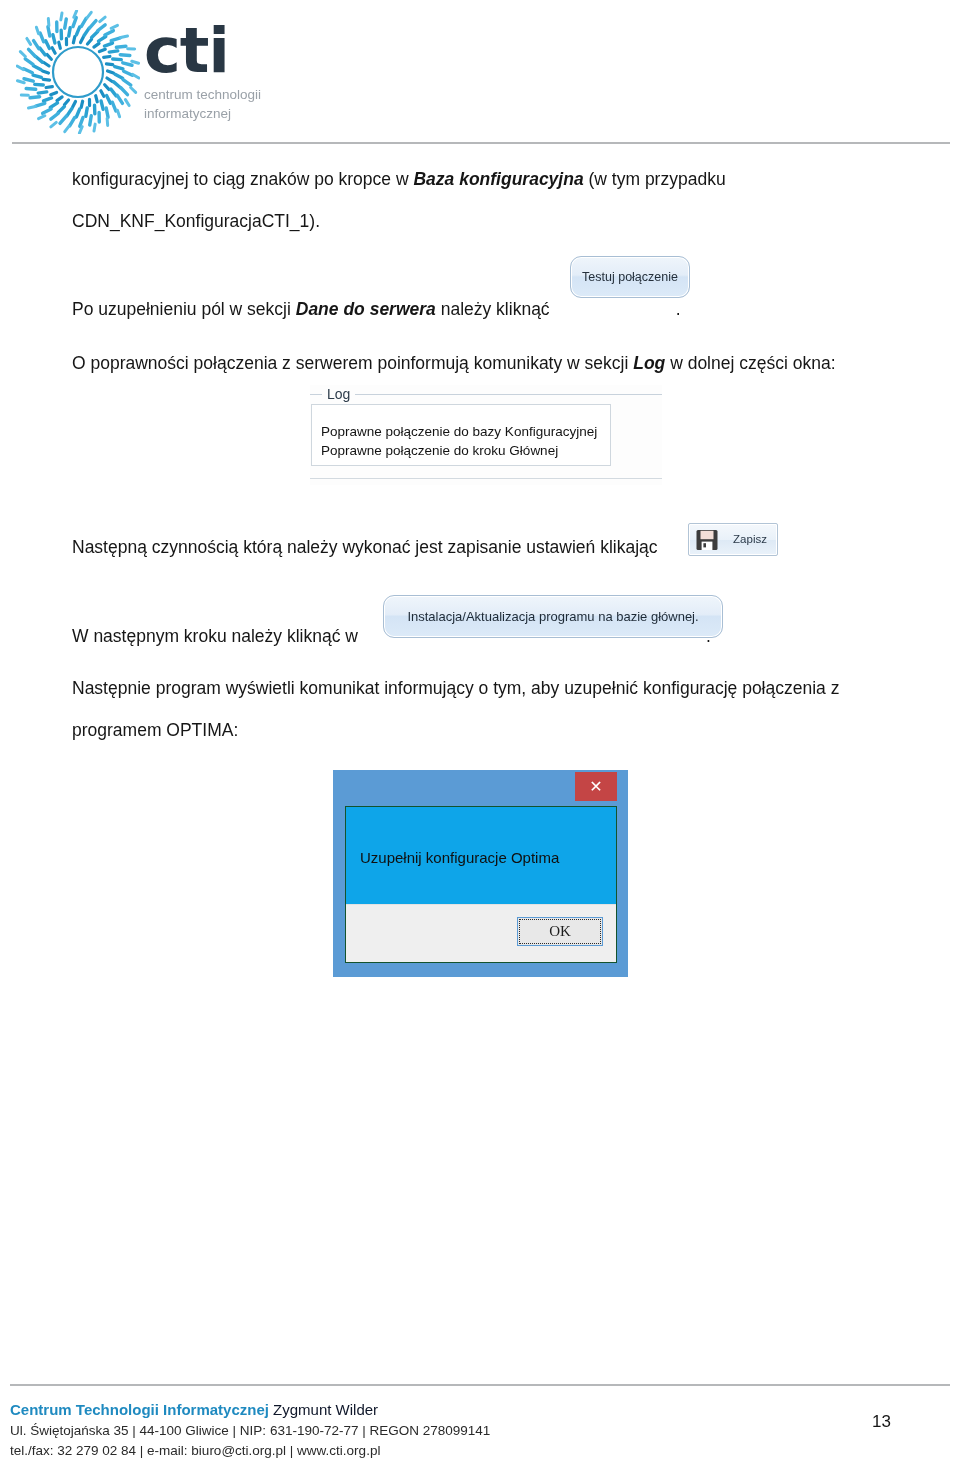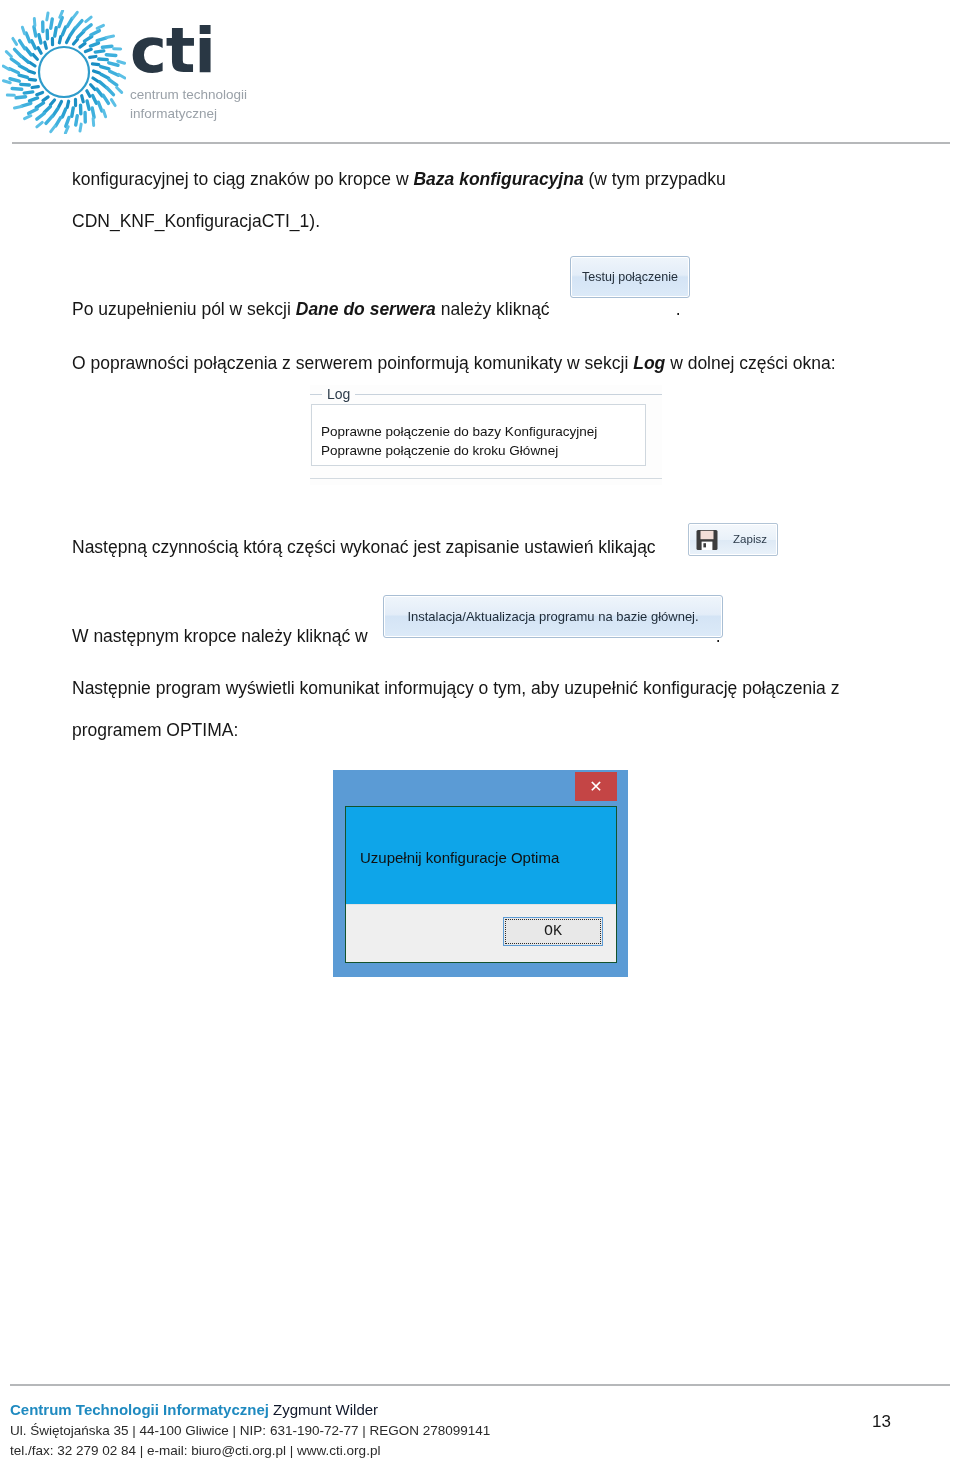--- a/index.html
+++ b/index.html
@@ -18,21 +18,21 @@
 
   
   .page-header {
     position: absolute;
     left: 0; top: 0;
     width: 960px;
     height: 150px;
   }
   .logo-wrap {
     position: absolute;
-    left: 2px;
+    left: 16px;
     top: 8px;
     width: 280px;
     height: 128px;
   }
   .logo-mark {
     position: absolute;
     left: 0; top: 2px;
     width: 124px; height: 124px;
   }
   .logo-type {
@@ -88,21 +88,21 @@
     font-style: italic;
   }
   .inline-gap { display: inline-block; }
 
   
   .win-btn {
     display: inline-block;
     vertical-align: middle;
     box-sizing: border-box;
     border: 1px solid #a8bed4;
-    border-radius: 3px;
+    border-radius: 11px;
     background: linear-gradient(to bottom, #eff5fb 0%, #e3edf8 45%, #d4e4f5 50%, #dceaf8 100%);
     color: #25303b;
     font-family: "Liberation Sans", sans-serif;
     text-align: center;
     box-shadow: 0 0 0 1px #ffffff inset;
   }
 
   #testuj-connection-button {
     position: absolute;
     left: 570px;
@@ -181,21 +181,21 @@
     left: 0;
     top: 9px;
     width: 352px;
     height: 1px;
     background: #c8d2dc;
   }
   #log-groupbox .gb-body {
     position: absolute;
     left: 1px;
     top: 19px;
-    width: 335px;
+    width: 300px;
     height: 62px;
     border: 1px solid #cfd7de;
     background: #ffffff;
     box-sizing: border-box;
   }
   #log-groupbox .log-line {
     font-family: "Liberation Sans", sans-serif;
     font-size: 13.5px;
     color: #131313;
     line-height: 19px;
@@ -268,26 +268,26 @@
     bottom: 0;
     width: 270px;
     height: 57px;
     background: #efefef;
     border-top: 1px solid #e2e2e2;
   }
   #optima-dialog .dlg-ok {
     position: absolute;
     right: 13px;
     top: 12px;
-    width: 100px;
+    width: 86px;
     height: 29px;
     background: #e8e8e8;
     border: 1px solid #5b9bd5;
     box-sizing: border-box;
-    font-family: Liberation Mono, monospace;
+    font-family: Liberation Serif, serif;
     font-size: 15px;
     color: #1c1c1c;
     text-align: center;
     line-height: 27px;
   }
   #optima-dialog .dlg-ok .focus-ring {
     position: absolute;
     left: 1px; top: 1px;
     right: 1px; bottom: 1px;
     border: 1px dotted #2b2b2b;
@@ -477,23 +477,23 @@
 <div class="content">
 
   <p class="para"><span>konfiguracyjnej to ciąg znaków po kropce w </span><span class="bi">Baza konfiguracyjna</span><span> (w tym przypadku</span></p>
 
   <p class="para nojust"><span>CDN_KNF_KonfiguracjaCTI_1).</span></p>
 
   <p class="para nojust" style="margin-top:46px;"><span>Po uzupełnieniu pól w sekcji </span><span class="bi">Dane do serwera</span><span> należy kliknąć</span><span class="inline-gap" style="width:126px;"></span><span>.</span></p>
 
   <p class="para nojust" style="margin-top:12px;"><span>O poprawności połączenia z serwerem poinformują komunikaty w sekcji </span><span class="bi">Log</span><span> w dolnej części okna:</span></p>
 
-  <p class="para nojust" style="margin-top:142px;"><span>Następną czynnością którą części wykonać jest zapisanie ustawień klikając</span><span class="inline-gap" style="width:104px;"></span><span>.</span></p>
-
-  <p class="para nojust" style="margin-top:47px;"><span>W następnym kropce należy kliknąć w</span><span class="inline-gap" style="width:348px;"></span><span>.</span></p>
+  <p class="para nojust" style="margin-top:142px;"><span>Następną czynnością którą należy wykonać jest zapisanie ustawień klikając</span><span class="inline-gap" style="width:104px;"></span><span>.</span></p>
+
+  <p class="para nojust" style="margin-top:47px;"><span>W następnym kroku należy kliknąć w</span><span class="inline-gap" style="width:348px;"></span><span>.</span></p>
 
   <p class="para" style="margin-top:10px;"><span>Następnie program wyświetli komunikat informujący o tym, aby uzupełnić konfigurację połączenia z</span></p>
 
   <p class="para nojust"><span>programem OPTIMA:</span></p>
 
 </div>
 
 <div class="win-btn" id="testuj-connection-button">
   <span>Testuj połączenie</span>
 </div>

